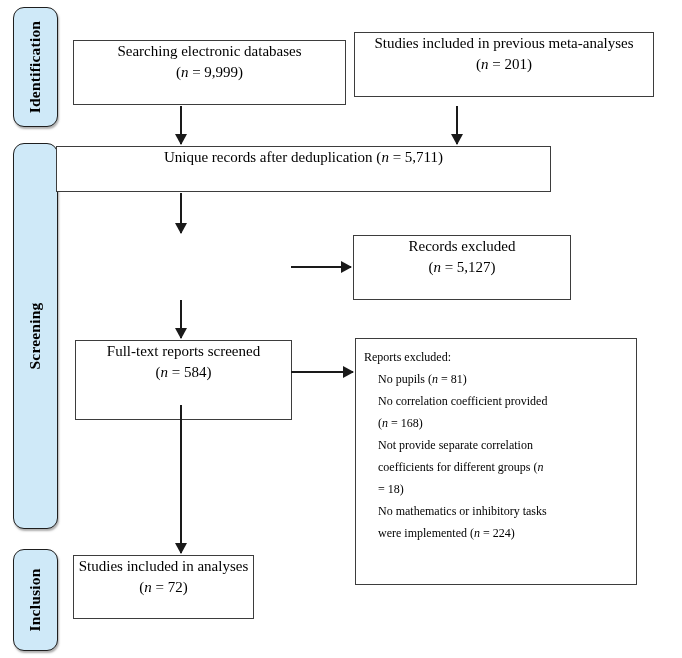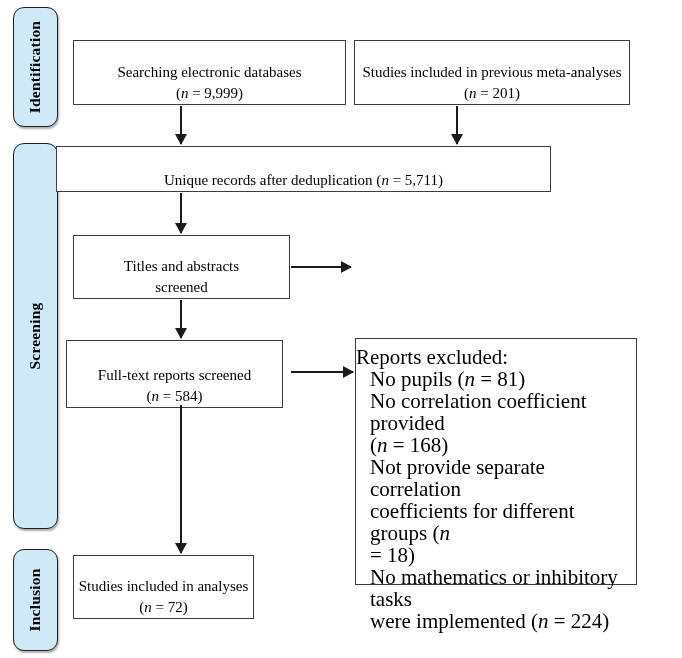--- a/index.html
+++ b/index.html
@@ -39,35 +39,35 @@
   }
 
   
   .box {
     position: absolute;
     background: #ffffff;
     border: 1.6px solid var(--box_border, #3d3d3d);
   }
   .box.center {
     display: flex;
-    align-items: flex-end;
+    align-items: flex-start;
     justify-content: center;
     text-align: center;
   }
   .box-text {
     white-space: pre-line;
     font-size: 15px;
     line-height: 21px;
     padding: 0 4px;
   }
 
   
   .box.list {
-    padding: 7px 6px 4px 0;
-    font-size: 21px;
+    padding: 7px 6px 4px 8px;
+    font-size: 12px;
     line-height: 22px;
   }
   .list-heading { white-space: pre-line; }
   .list-item {
     white-space: pre-line;
     padding-left: 14px;
   }
 
   i { font-style: italic; }
 
@@ -96,36 +96,36 @@
   </div>
   <div class="stage" style="left:13px; top:549px; width:45px; height:102px">
     <span class="stage-text">Inclusion</span>
   </div>
 
   <div class="box center" style="left:73px; top:40px; width:273px; height:65px">
     <span class="box-text">Searching electronic databases
 (<i>n</i> = 9,999)</span>
   </div>
 
-  <div class="box center" style="left:354px; top:40px; width:276px; height:65px">
+  <div class="box center" style="left:354px; top:32px; width:300px; height:65px">
     <span class="box-text">Studies included in previous meta-analyses
 (<i>n</i> = 201)</span>
   </div>
 
   <div class="box center" style="left:56px; top:146px; width:495px; height:46px">
     <span class="box-text">Unique records after deduplication (<i>n</i> = 5,711)</span>
   </div>
 
-  <div class="box center" style="left:73px; top:235px; width:217px; height:64px">
-    <span class="box-text">Titles and abstracts
-screened</span>
+
+  <div class="box center" style="left:353px; top:235px; width:218px; height:65px">
+    <span class="box-text">Records excluded
+(<i>n</i> = 5,127)</span>
   </div>
 
-
-  <div class="box center" style="left:66px; top:340px; width:217px; height:68px">
+  <div class="box center" style="left:75px; top:340px; width:217px; height:80px">
     <span class="box-text">Full-text reports screened
 (<i>n</i> = 584)</span>
   </div>
 
   <div class="box list" style="left:355px; top:338px; width:282px; height:247px">
     <div class="list-heading">Reports excluded:</div>
     <div class="list-item">No pupils (<i>n</i> = 81)</div>
     <div class="list-item">No correlation coefficient provided
 (<i>n</i> = 168)</div>
     <div class="list-item">Not provide separate correlation

